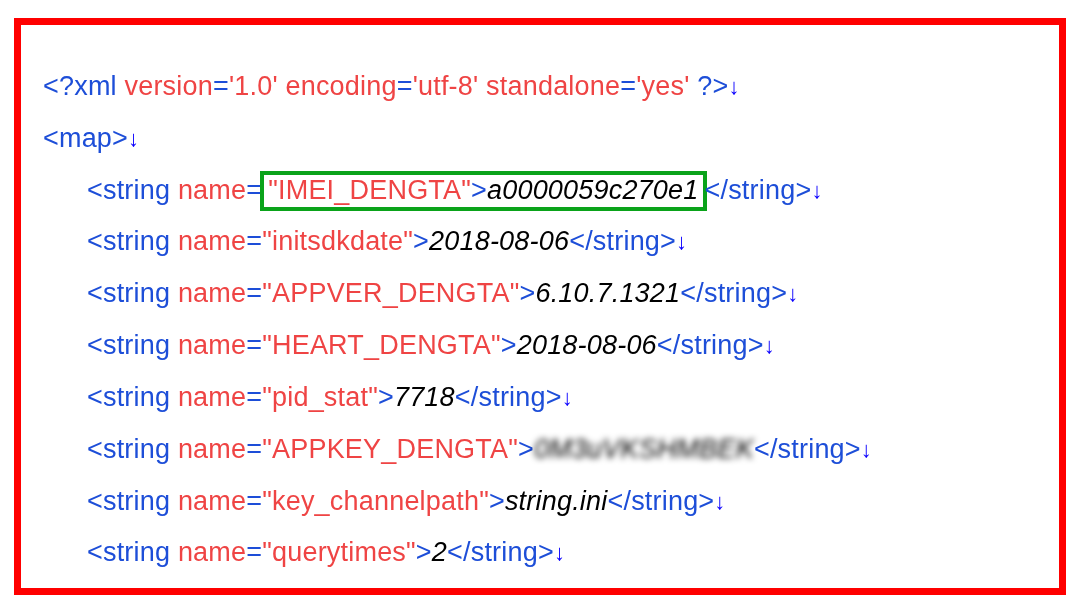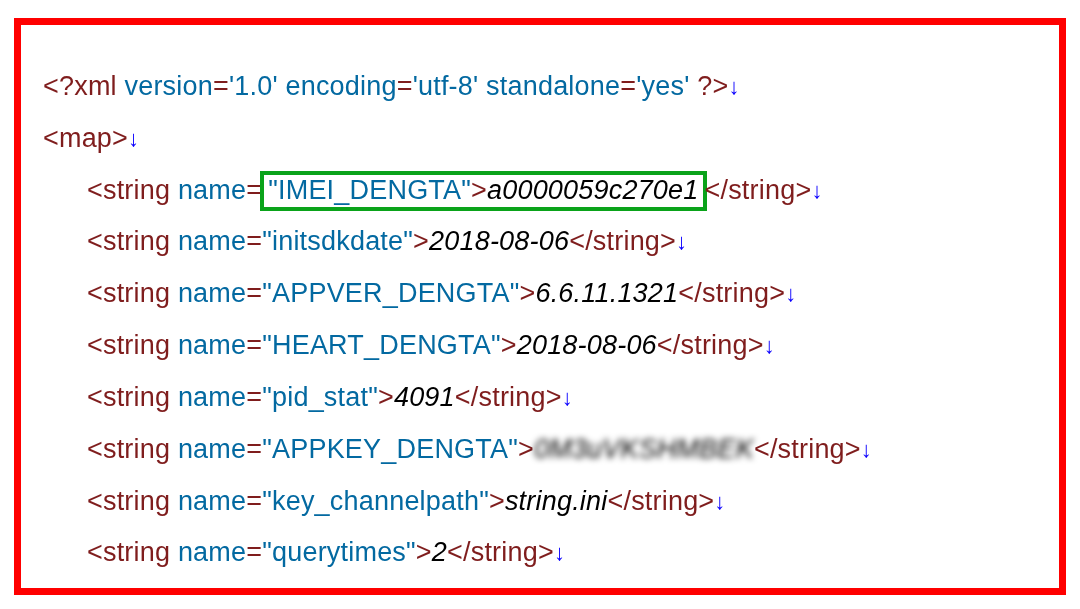--- a/index.html
+++ b/index.html
@@ -24,22 +24,22 @@
     padding: 36px 22px 22px 22px;
     overflow: hidden;
   }
   .code {
     font-size: 27px;
     line-height: 1.92;
     white-space: pre;
     font-family: "Segoe UI", "Microsoft YaHei", Arial, sans-serif;
     letter-spacing: 0.2px;
   }
-  .tag   { color: #7f1d1d; }   
-  .attr  { color: #0369a1; }   
+  .tag   { color: #1d4ed8; }   
+  .attr  { color: #ef4444; }   
   .txt   { color: #000000; font-style: italic; }   
   .eol   { color: #0b00ff; font-size: 22px; vertical-align: 1px; } 
   .indent { display: inline-block; width: 44px; }
 
   .hlbox {
     border: 4px solid #0aa31a;
     padding: 0 4px 1px 4px;
     margin: -2px -2px;
     display: inline-block;
     line-height: 1.15;
@@ -52,21 +52,21 @@
 </style>
 </head>
 <body>
 
 <div class="outer">
   <div class="frame">
     <div class="code" id="code"><span class="tag">&lt;?xml </span><span class="attr">version</span><span class="tag">=</span><span class="attr">'1.0'</span><span class="attr"> encoding</span><span class="tag">=</span><span class="attr">'utf-8'</span><span class="attr"> standalone</span><span class="tag">=</span><span class="attr">'yes'</span><span class="tag"> ?&gt;</span><span class="eol">↓</span>
 <span class="tag">&lt;map&gt;</span><span class="eol">↓</span>
 <span class="indent"></span><span class="tag">&lt;string </span><span class="attr">name</span><span class="tag">=</span><span class="hlbox"><span class="attr">"IMEI_DENGTA"</span><span class="tag">&gt;</span><span class="txt">a0000059c270e1</span></span><span class="tag">&lt;/string&gt;</span><span class="eol">↓</span>
 <span class="indent"></span><span class="tag">&lt;string </span><span class="attr">name</span><span class="tag">=</span><span class="attr">"initsdkdate"</span><span class="tag">&gt;</span><span class="txt">2018-08-06</span><span class="tag">&lt;/string&gt;</span><span class="eol">↓</span>
-<span class="indent"></span><span class="tag">&lt;string </span><span class="attr">name</span><span class="tag">=</span><span class="attr">"APPVER_DENGTA"</span><span class="tag">&gt;</span><span class="txt">6.6.11.1321</span><span class="tag">&lt;/string&gt;</span><span class="eol">↓</span>
+<span class="indent"></span><span class="tag">&lt;string </span><span class="attr">name</span><span class="tag">=</span><span class="attr">"APPVER_DENGTA"</span><span class="tag">&gt;</span><span class="txt">6.10.7.1321</span><span class="tag">&lt;/string&gt;</span><span class="eol">↓</span>
 <span class="indent"></span><span class="tag">&lt;string </span><span class="attr">name</span><span class="tag">=</span><span class="attr">"HEART_DENGTA"</span><span class="tag">&gt;</span><span class="txt">2018-08-06</span><span class="tag">&lt;/string&gt;</span><span class="eol">↓</span>
-<span class="indent"></span><span class="tag">&lt;string </span><span class="attr">name</span><span class="tag">=</span><span class="attr">"pid_stat"</span><span class="tag">&gt;</span><span class="txt">4091</span><span class="tag">&lt;/string&gt;</span><span class="eol">↓</span>
+<span class="indent"></span><span class="tag">&lt;string </span><span class="attr">name</span><span class="tag">=</span><span class="attr">"pid_stat"</span><span class="tag">&gt;</span><span class="txt">7718</span><span class="tag">&lt;/string&gt;</span><span class="eol">↓</span>
 <span class="indent"></span><span class="tag">&lt;string </span><span class="attr">name</span><span class="tag">=</span><span class="attr">"APPKEY_DENGTA"</span><span class="tag">&gt;</span><span class="txt blurred">0M3uVKSHMBEK</span><span class="tag">&lt;/string&gt;</span><span class="eol">↓</span>
 <span class="indent"></span><span class="tag">&lt;string </span><span class="attr">name</span><span class="tag">=</span><span class="attr">"key_channelpath"</span><span class="tag">&gt;</span><span class="txt">string.ini</span><span class="tag">&lt;/string&gt;</span><span class="eol">↓</span>
 <span class="indent"></span><span class="tag">&lt;string </span><span class="attr">name</span><span class="tag">=</span><span class="attr">"querytimes"</span><span class="tag">&gt;</span><span class="txt">2</span><span class="tag">&lt;/string&gt;</span><span class="eol">↓</span>
 <span class="tag">&lt;/map&gt;</span><span class="eol">↓</span></div>
   </div>
 </div>
 
 </body></html>

